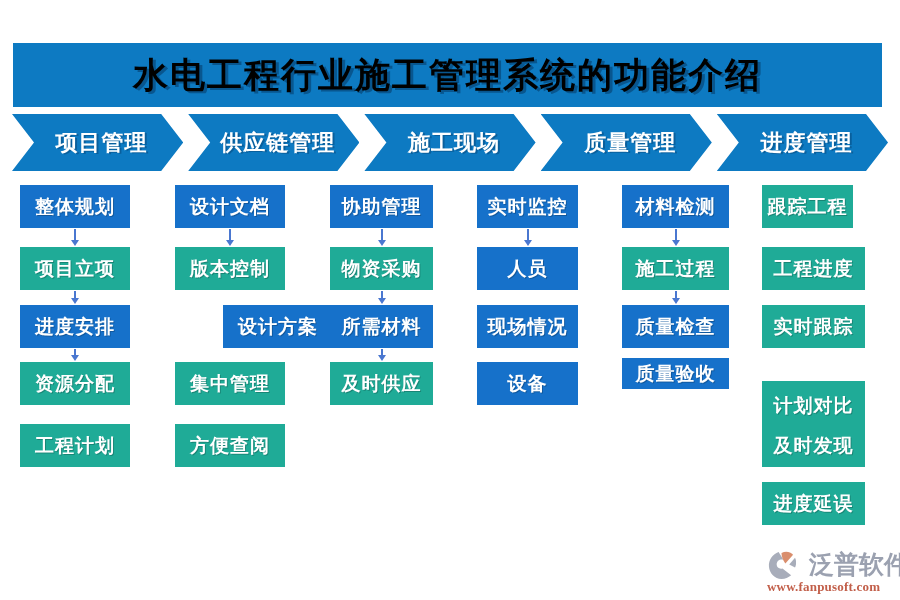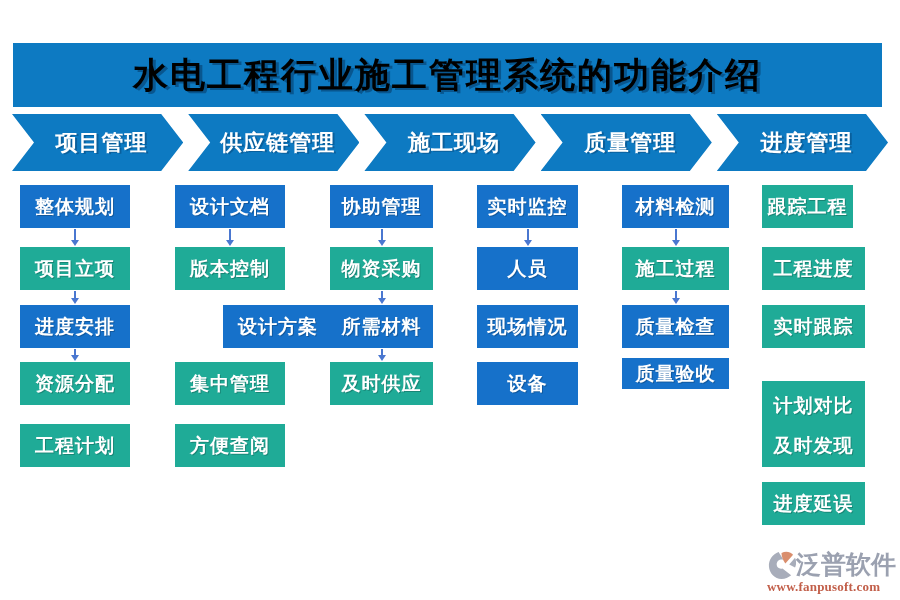--- a/index.html
+++ b/index.html
@@ -56,21 +56,21 @@
     position:absolute;width:2px;
     background:var(--arrow-blue);
   }
   .flow-arrow::after{
     content:"";position:absolute;left:-3px;top:100%;
     border:4px solid transparent;border-bottom:none;
     border-top:6px solid var(--arrow-blue);
   }
   
   .footer{position:absolute;left:767px;top:550px;width:130px;}
-  .footer-top{display:flex;align-items:center;gap:0;}
+  .footer-top{display:flex;align-items:center;gap:13px;}
   .brand{
     color:var(--brand-gray);font-size:25px;font-weight:bold;
     line-height:1.05;white-space:nowrap;
   }
   .site-url{
     color:var(--url-red);font-size:13px;font-weight:bold;
     margin-top:-2px;letter-spacing:0.2px;white-space:nowrap;
   }
 </style>
 </head>

